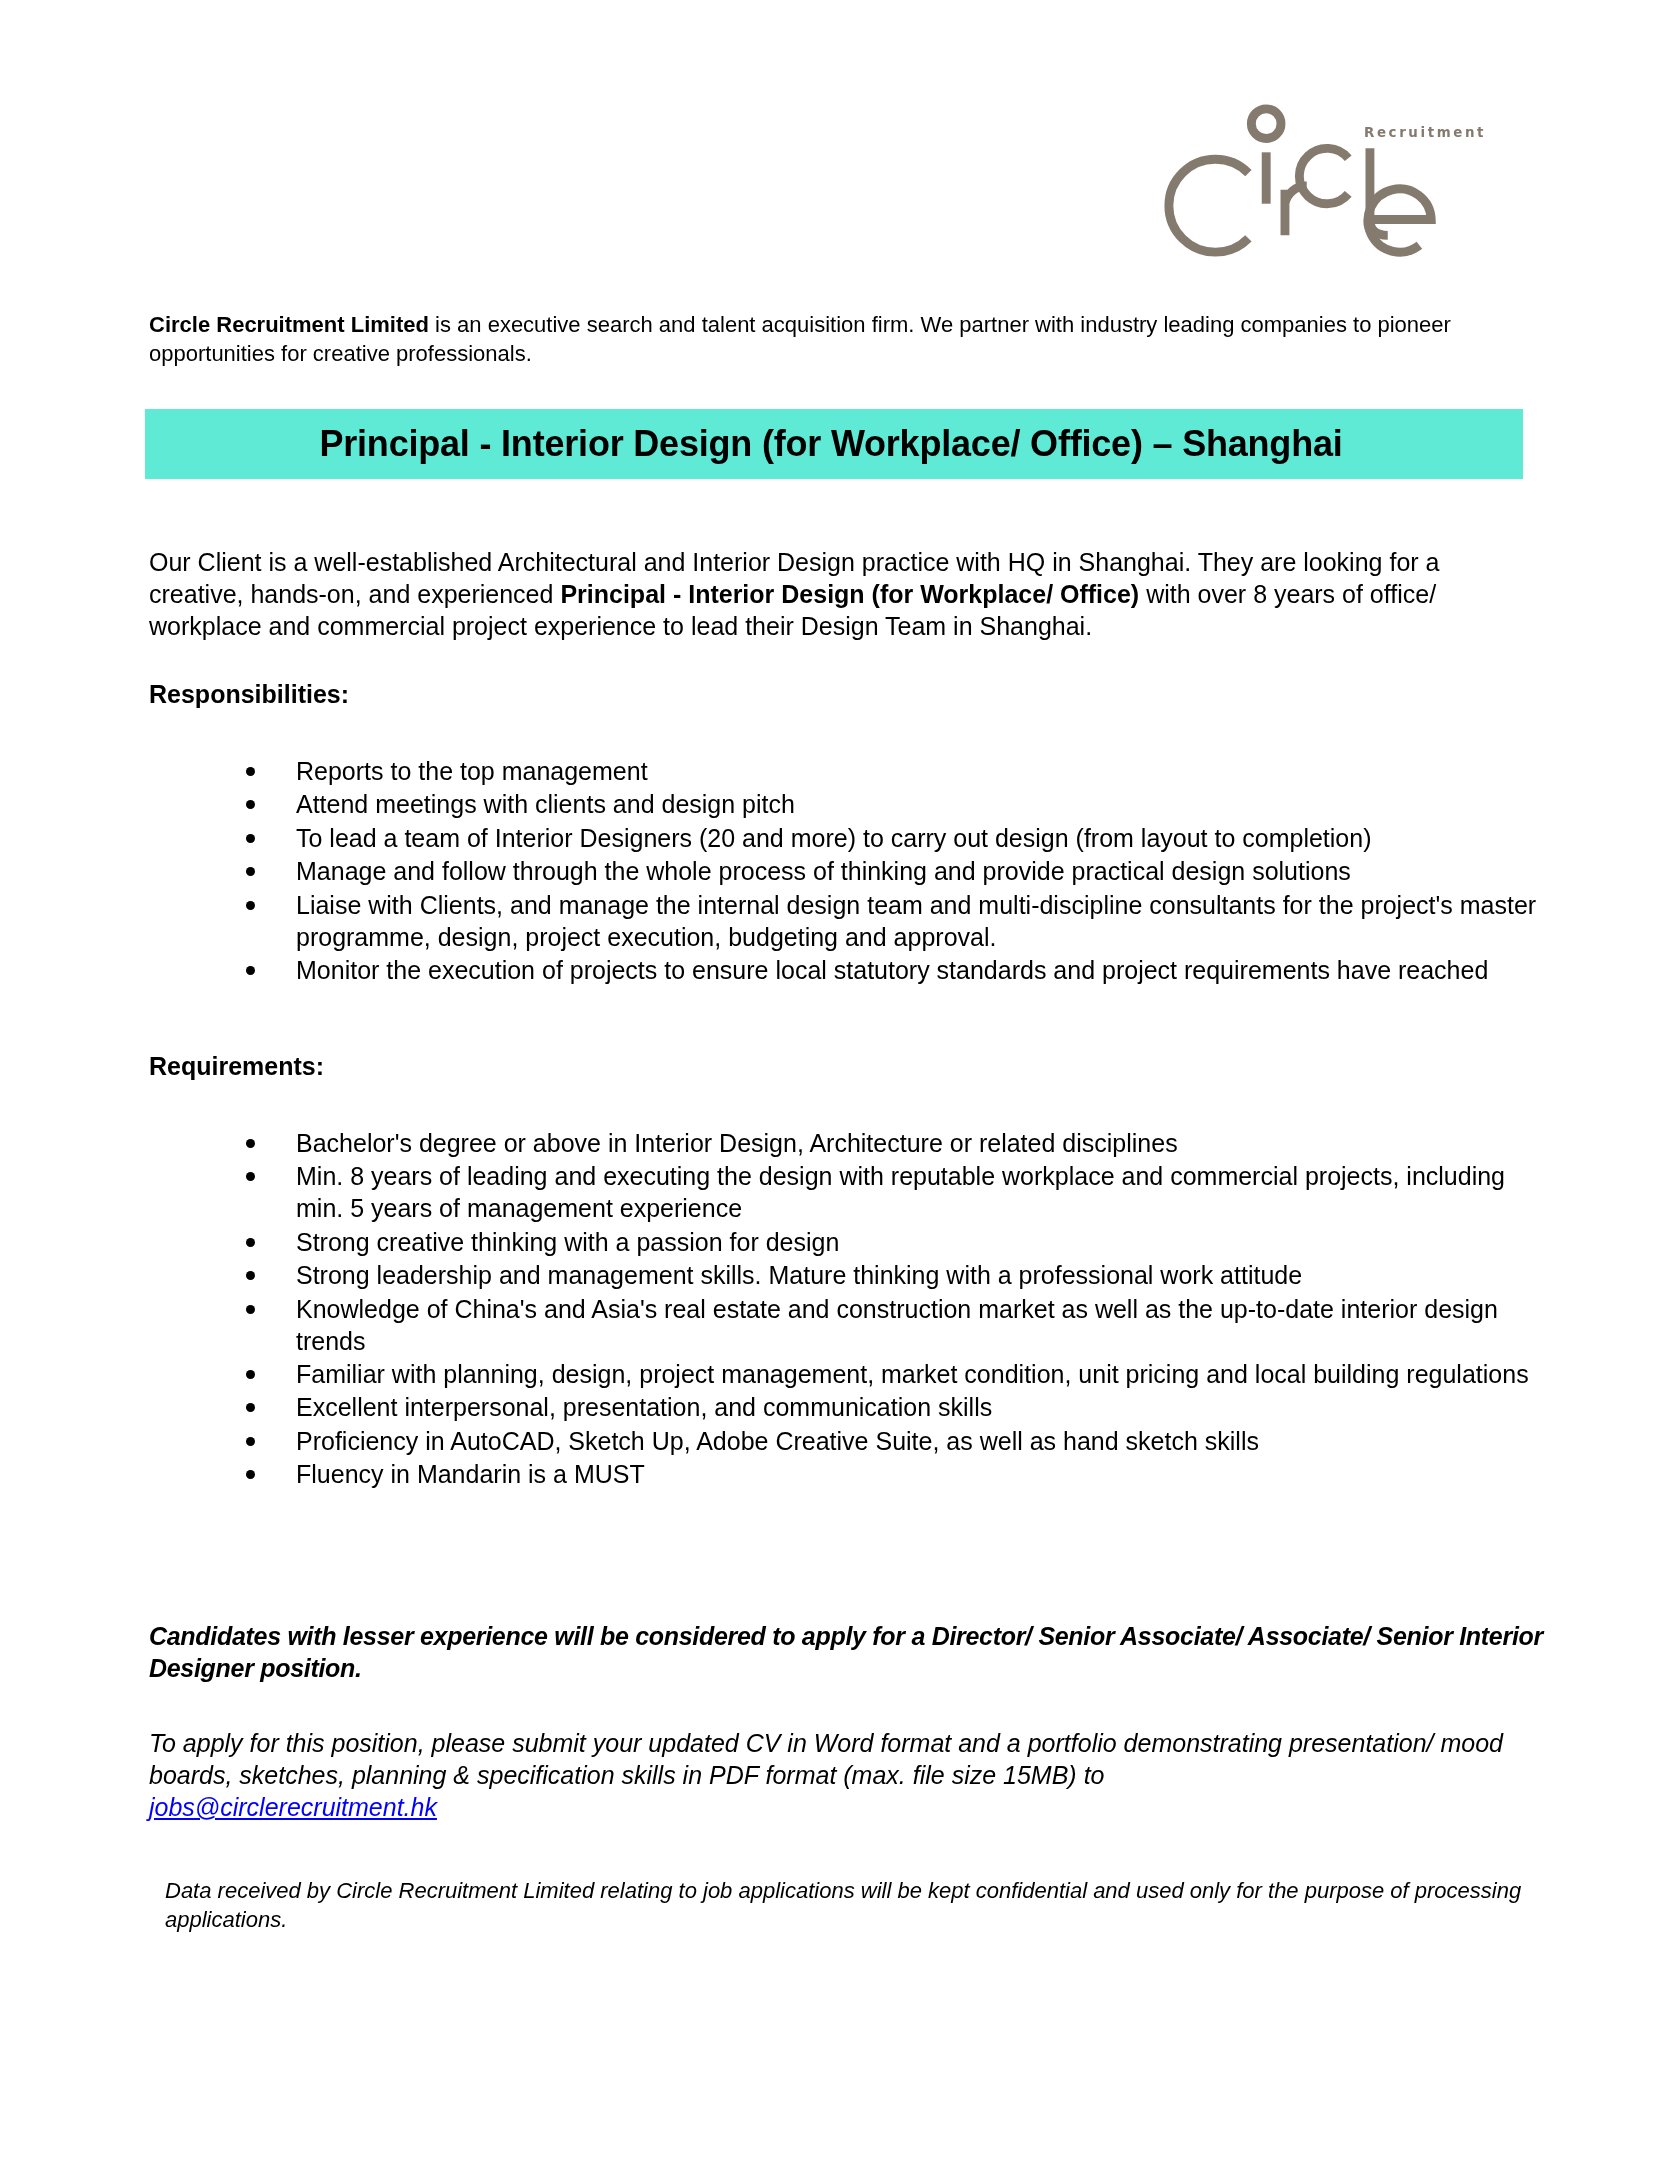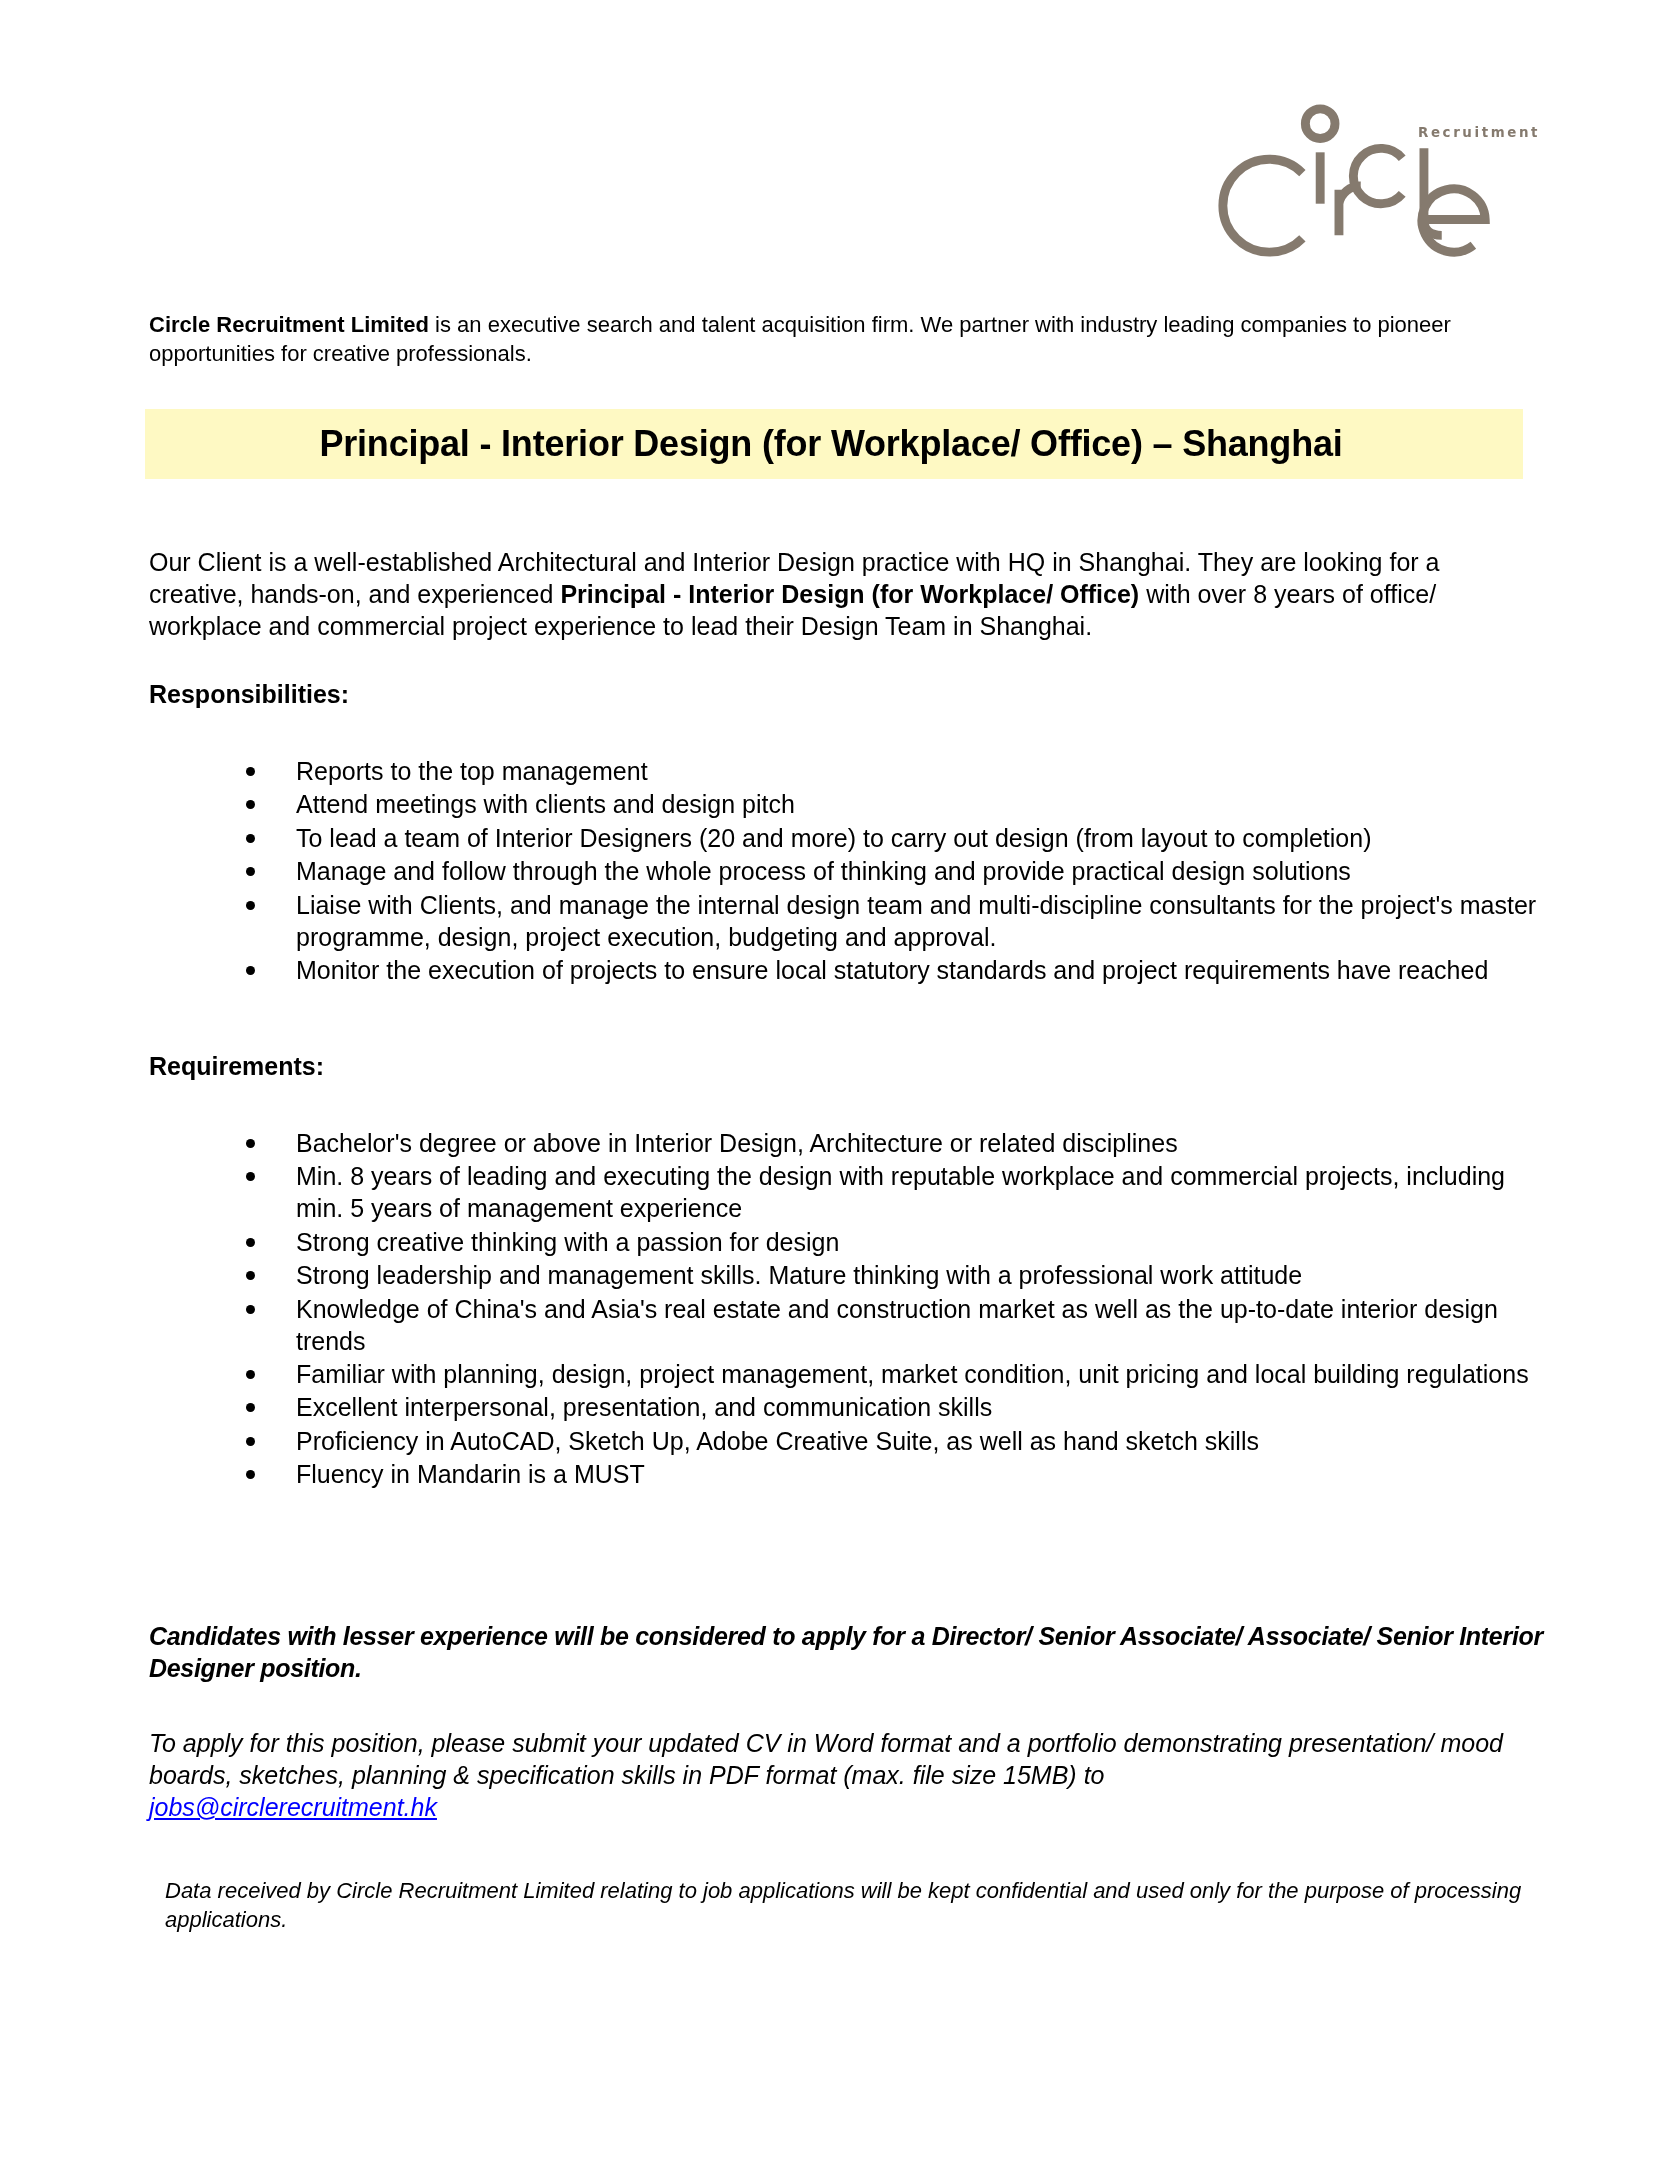--- a/index.html
+++ b/index.html
@@ -1,34 +1,34 @@
 <!DOCTYPE html>
 <html><head>
 <meta charset="utf-8">
 <style>
   html, body { margin: 0; padding: 0; background: #ffffff; }
   body {
     width: 1675px; height: 2178px; position: relative; overflow: hidden;
     font-family: "Liberation Sans", sans-serif; color: #000;
   }
   .abs { position: absolute; }
-  .logo { left: 1214px; top: 95px; width: 327px; height: 168px; }
+  .logo { left: 1160px; top: 95px; width: 327px; height: 168px; }
   .logo-word {
     position: absolute; left: 204px; top: 30px;
     font-family: "DejaVu Sans", sans-serif; font-weight: bold;
     font-size: 13.4px; letter-spacing: 2.6px; color: #857a6e;
   }
   .intro {
     left: 149px; top: 310px; width: 1381px;
     font-size: 22px; line-height: 29px;
   }
   .intro b { font-weight: bold; }
   .banner {
     left: 145px; top: 409px; width: 1378px; height: 70px;
-    background: #fef9c3;
+    background: #5eead4;
     display: flex; align-items: center; justify-content: center;
   }
   .banner h1 {
     margin: 0; font-size: 36px; font-weight: bold; letter-spacing: -0.2px;
     padding-right: 6px;
   }
   .para {
     left: 149px; width: 1381px; font-size: 25px; line-height: 32px;
   }
   .heading {

